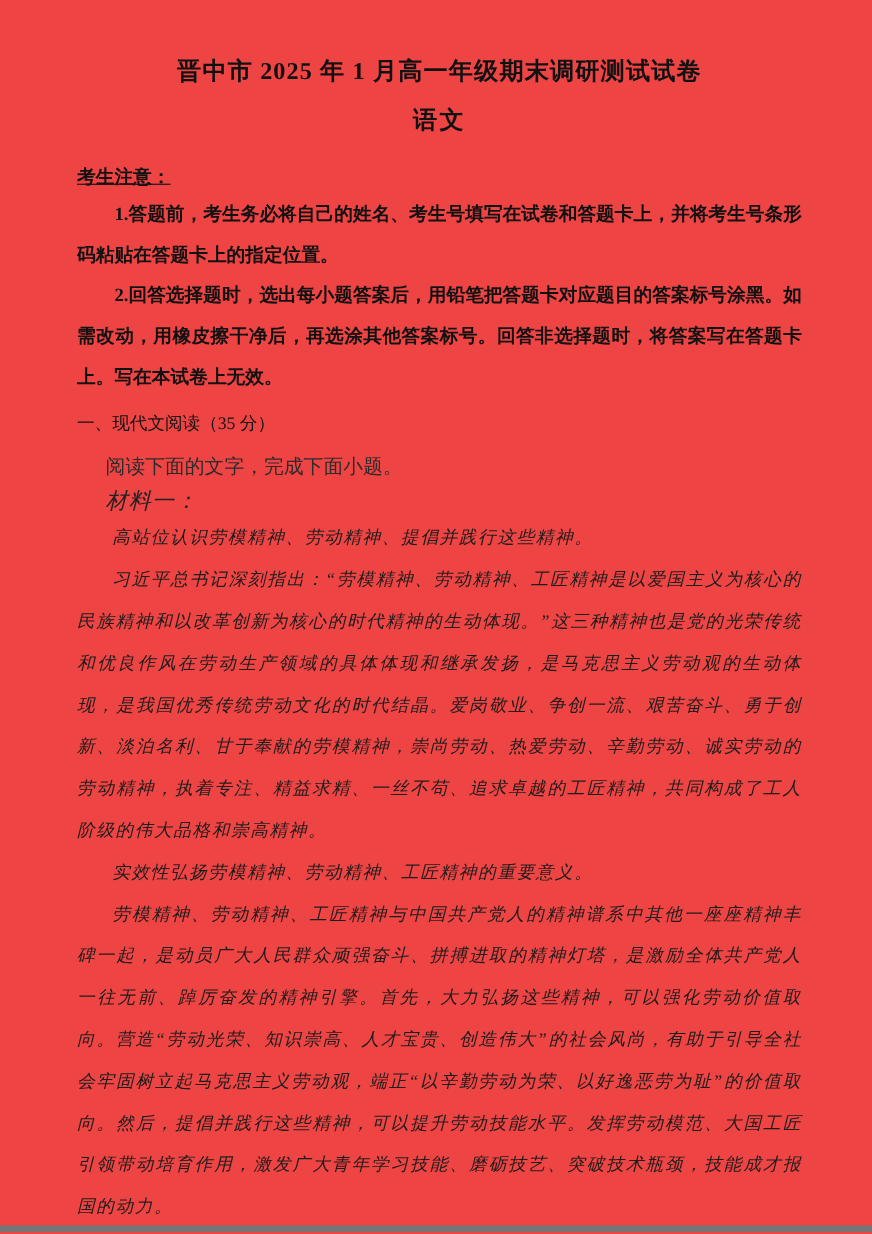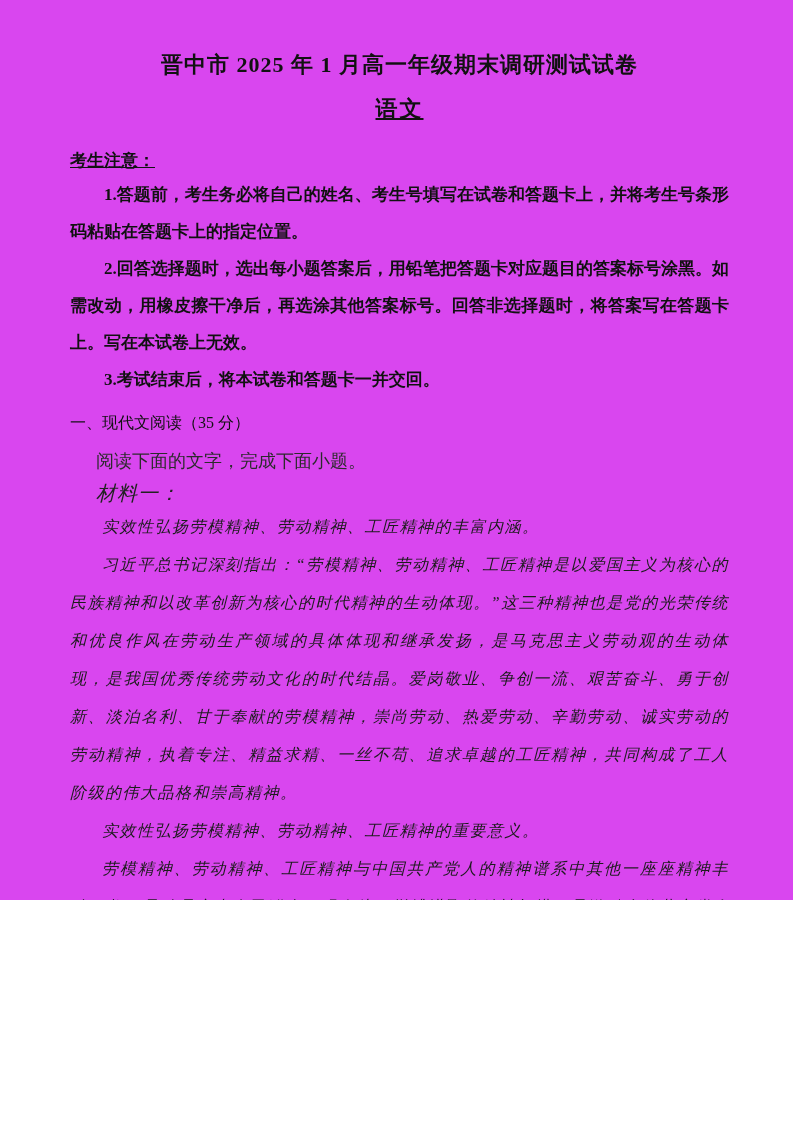--- a/index.html
+++ b/index.html
@@ -3,22 +3,22 @@
 <meta charset="utf-8">
 <style>
   html, body {
     margin: 0;
     padding: 0;
     background: #ffffff;
   }
   .page {
     position: relative;
     width: 793px;
-    height: 900px;
-    background: #d946ef;
+    height: 1122px;
+    background: #ef4444;
     overflow: hidden;
     font-family: "Liberation Serif", serif;
     color: #111111;
   }
   .content {
     padding: 50px 64px 0 70px; 
   }
   .doc-title {
     text-align: center;
     font-size: 22px;
@@ -27,21 +27,20 @@
     margin: 0;
     letter-spacing: 1px;
   }
   .doc-subject {
     text-align: center;
     font-size: 22px;
     font-weight: bold;
     line-height: 30px;
     margin: 14px 0 0 0;
     letter-spacing: 2px;
-    text-decoration: underline;
   }
   .notice-heading {
     font-size: 17px;
     font-weight: bold;
     margin: 22px 0 0 0;
     line-height: 30px;
     text-decoration: underline;
   }
   .notice-item {
     font-size: 17px;
@@ -106,29 +105,28 @@
 <div class="page">
   <div class="content">
 
     <h1 class="doc-title">晋中市 2025 年 1 月高一年级期末调研测试试卷</h1>
     <h2 class="doc-subject">语文</h2>
 
     <div>
       <p class="notice-heading">考生注意：</p>
       <p class="notice-item">1.答题前，考生务必将自己的姓名、考生号填写在试卷和答题卡上，并将考生号条形码粘贴在答题卡上的指定位置。</p>
       <p class="notice-item">2.回答选择题时，选出每小题答案后，用铅笔把答题卡对应题目的答案标号涂黑。如需改动，用橡皮擦干净后，再选涂其他答案标号。回答非选择题时，将答案写在答题卡上。写在本试卷上无效。</p>
-      <p class="notice-item">3.考试结束后，将本试卷和答题卡一并交回。</p>
     </div>
 
     <div>
       <p class="section-heading">一、现代文阅读（35 分）</p>
       <p class="instruction">阅读下面的文字，完成下面小题。</p>
       <p class="material-label">材料一：</p>
 
-      <p class="material-para">实效性弘扬劳模精神、劳动精神、工匠精神的丰富内涵。</p>
+      <p class="material-para">高站位认识劳模精神、劳动精神、提倡并践行这些精神。</p>
       <p class="material-para">习近平总书记深刻指出：“劳模精神、劳动精神、工匠精神是以爱国主义为核心的民族精神和以改革创新为核心的时代精神的生动体现。”这三种精神也是党的光荣传统和优良作风在劳动生产领域的具体体现和继承发扬，是马克思主义劳动观的生动体现，是我国优秀传统劳动文化的时代结晶。爱岗敬业、争创一流、艰苦奋斗、勇于创新、淡泊名利、甘于奉献的劳模精神，崇尚劳动、热爱劳动、辛勤劳动、诚实劳动的劳动精神，执着专注、精益求精、一丝不苟、追求卓越的工匠精神，共同构成了工人阶级的伟大品格和崇高精神。</p>
       <p class="material-para">实效性弘扬劳模精神、劳动精神、工匠精神的重要意义。</p>
       <p class="material-para">劳模精神、劳动精神、工匠精神与中国共产党人的精神谱系中其他一座座精神丰碑一起，是动员广大人民群众顽强奋斗、拼搏进取的精神灯塔，是激励全体共产党人一往无前、踔厉奋发的精神引擎。首先，大力弘扬这些精神，可以强化劳动价值取向。营造“劳动光荣、知识崇高、人才宝贵、创造伟大”的社会风尚，有助于引导全社会牢固树立起马克思主义劳动观，端正“以辛勤劳动为荣、以好逸恶劳为耻”的价值取向。然后，提倡并践行这些精神，可以提升劳动技能水平。发挥劳动模范、大国工匠引领带动培育作用，激发广大青年学习技能、磨砺技艺、突破技术瓶颈，技能成才报国的动力。</p>
     </div>
 
   </div>
 
   <div class="window-bottom-edge"></div>
 </div>
 

